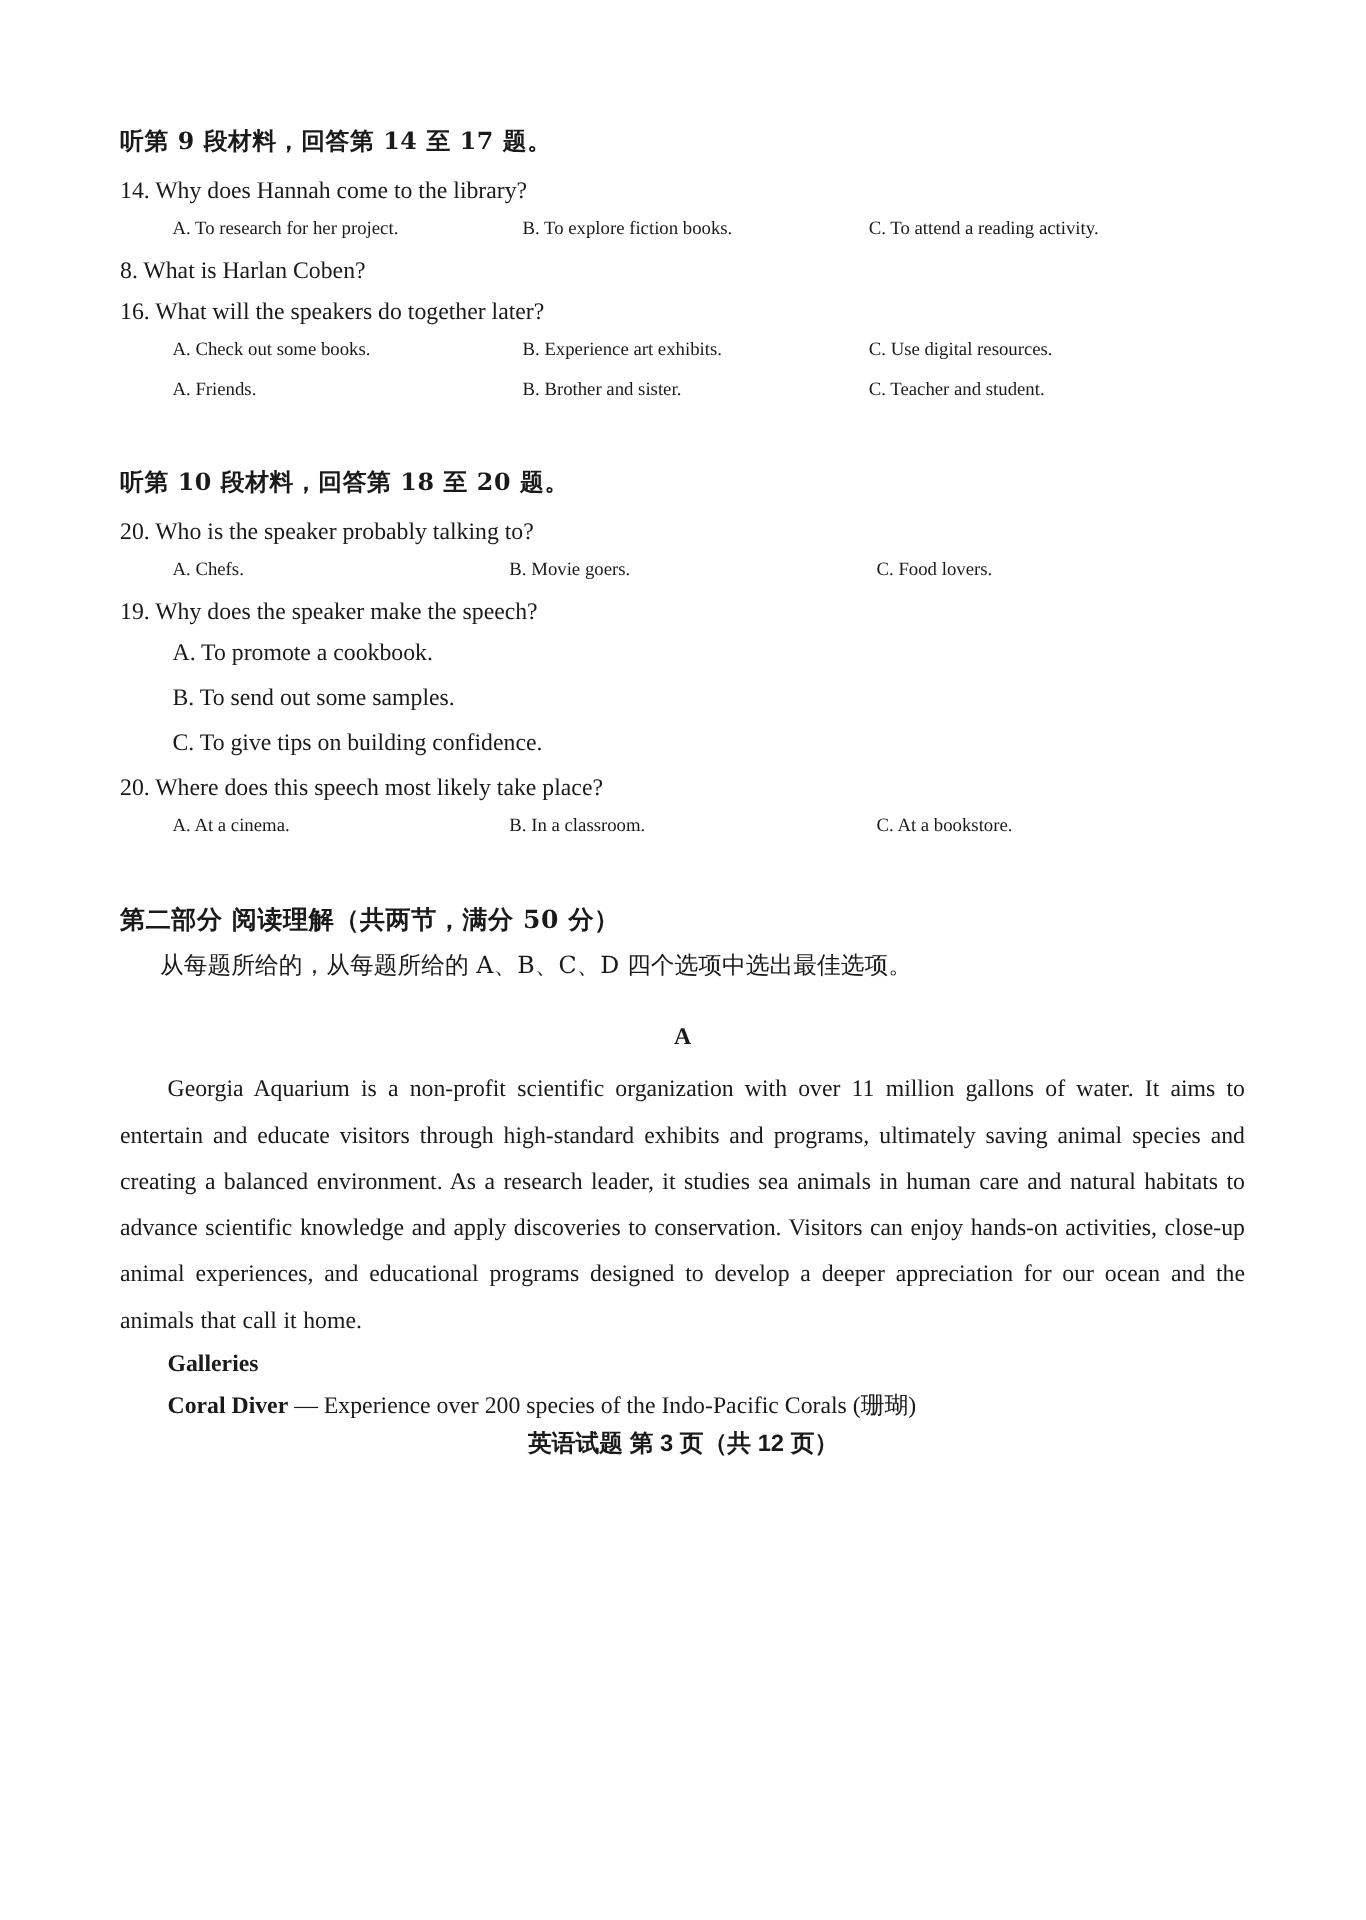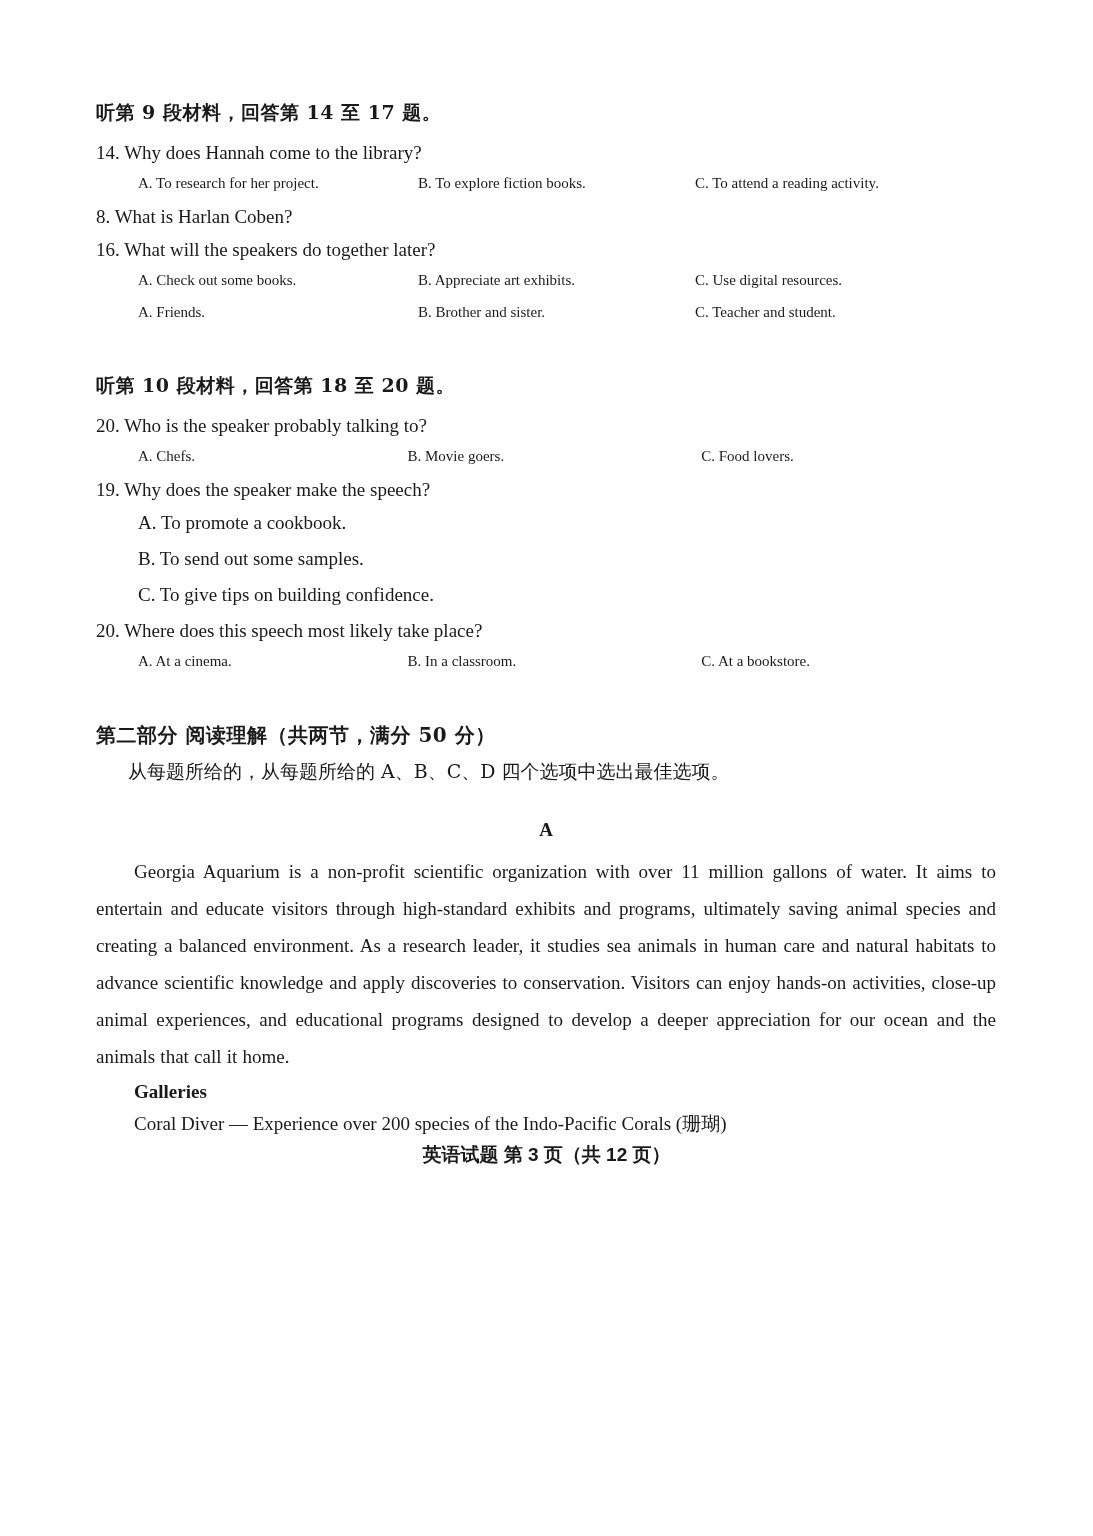--- a/index.html
+++ b/index.html
@@ -97,21 +97,21 @@
     font-size: 19px;
     font-weight: bold;
     margin: 6px 0 8px 0;
     padding-left: 38px;
   }
   .gallery-item {
     font-size: 19px;
     padding-left: 38px;
     margin: 0 0 6px 0;
   }
-  .gallery-item b { font-weight: normal; }
+  .gallery-item b { font-weight: bold; }
   .footer {
     position: absolute;
     left: 0;
     right: 0;
     bottom: 40px;
     text-align: center;
     font-size: 19px;
     font-weight: bold;
     font-family: Liberation Sans, sans-serif;
   }
@@ -129,21 +129,21 @@
       <span class="opt-a">A. To research for her project.</span>
       <span class="opt-b">B. To explore fiction books.</span>
       <span class="opt-c">C. To attend a reading activity.</span>
     </div>
 
     <div class="q">8. What is Harlan Coben?</div>
 
     <div class="q">16. What will the speakers do together later?</div>
     <div class="opts">
       <span class="opt-a">A. Check out some books.</span>
-      <span class="opt-b">B. Appreciate art exhibits.</span>
+      <span class="opt-b">B. Experience art exhibits.</span>
       <span class="opt-c">C. Use digital resources.</span>
     </div>
 
     <div class="opts">
       <span class="opt-a">A. Friends.</span>
       <span class="opt-b">B. Brother and sister.</span>
       <span class="opt-c">C. Teacher and student.</span>
     </div>
 
     <div class="gap-lg"></div>

